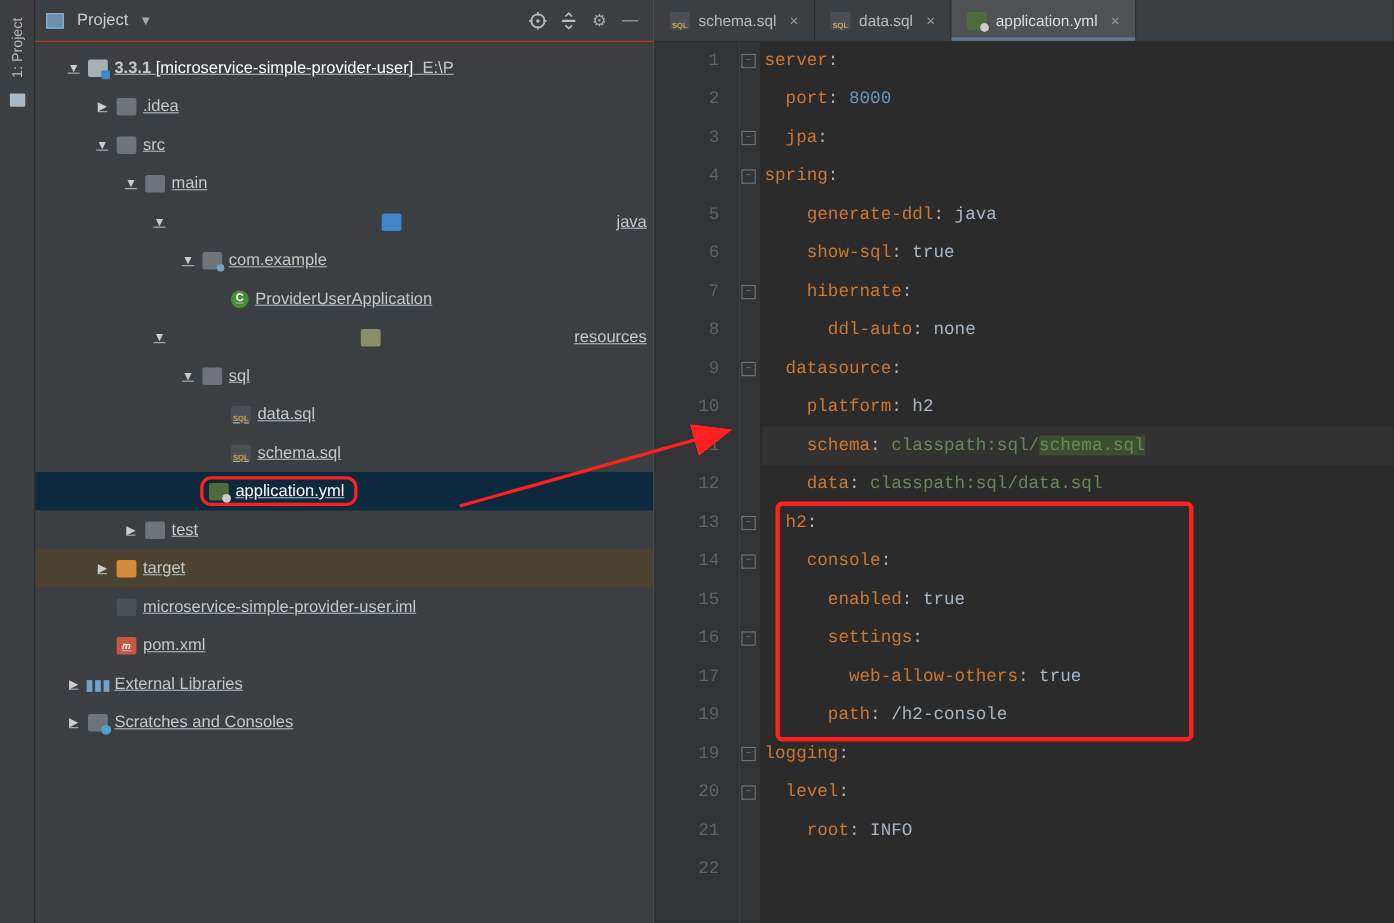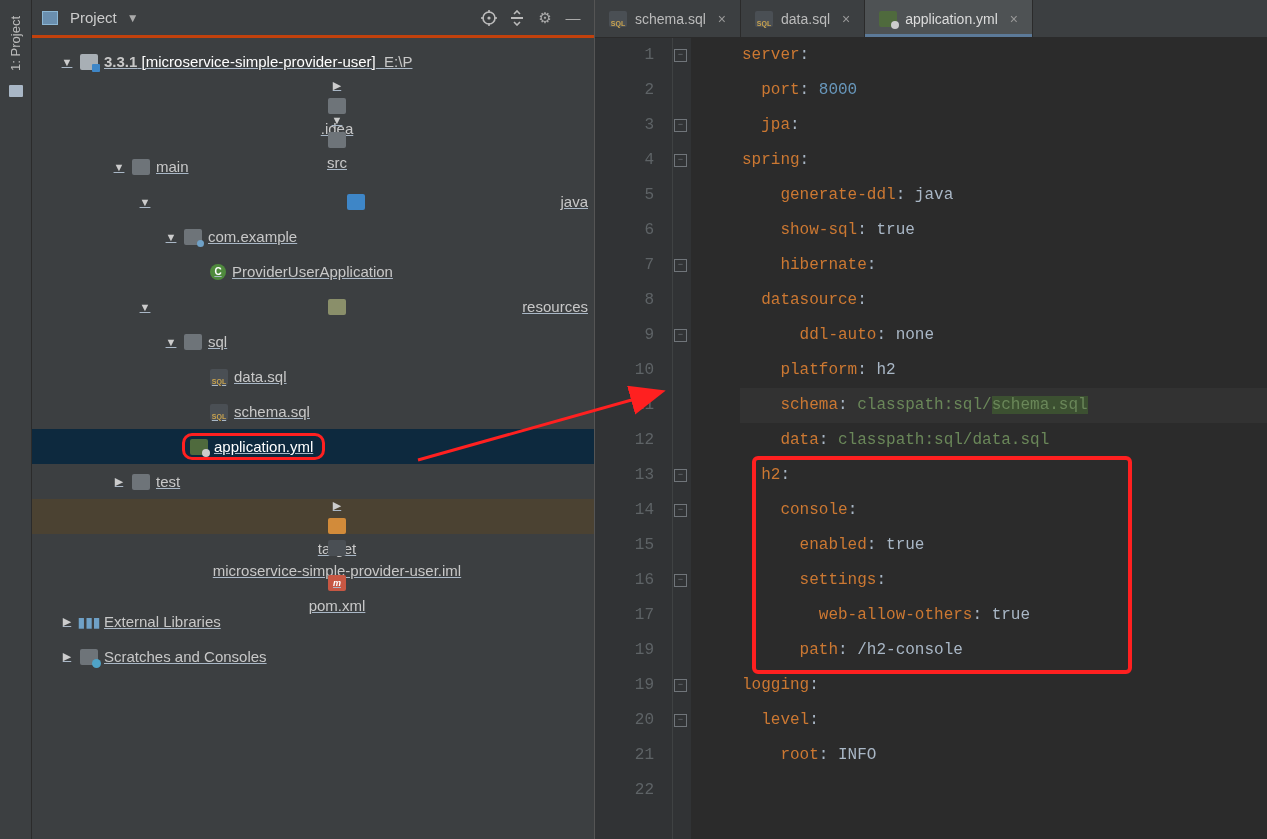--- a/index.html
+++ b/index.html
@@ -50,21 +50,21 @@
   background:#3c3f41;
   border-right:1px solid #555;
   display:flex;
   flex-direction:column;
 }
 .panel-header {
   height:38px;
   display:flex;
   align-items:center;
   padding:0 10px;
-  border-bottom:3px solid #c2410c;
+  border-bottom:1px solid #c2410c;
   gap:6px;
   text-align:right;
 }
 .panel-header .title {
   color:#ccc; font-size:15px;
 }
 .panel-header .sel-icon {
   width:16px;height:14px;
   background:#6a8faf;
   border:1px solid #8cb7d4;
@@ -173,21 +173,21 @@
 .tree-row.selected {
   background:#0d293e;
 }
 .tree-row.target-hl { background:#4b4232; }
 .outline-red {
   outline:3px solid #ff2020;
   border-radius:8px;
   outline-offset:-1px;
 }
 .tree-row.selected .label { color:#fff; }
-.indent-1{padding-left:28px;} .indent-2{padding-left:54px;flex-direction:column;}
+.indent-1{padding-left:28px;} .indent-2{padding-left:54px;}
 .indent-3{padding-left:80px;} .indent-4{padding-left:106px;justify-content:space-between;}
 .indent-5{padding-left:132px;} .indent-6{padding-left:158px;}
 
 
 .editor-area {
   flex:1;
   display:flex;
   flex-direction:column;
   background:#2b2b2b;
 }
@@ -245,21 +245,20 @@
   left:1px;
   width:13px;height:13px;
   border:1px solid #70757a;
   color:#70757a;
   font-size:9px; line-height:11px; text-align:center;
 }
 .code {
   flex:1;
   padding-left:2px;
   position:relative;
-  margin-left:47px;
 }
 .code-line {
   height:35px;
   white-space:pre;
   padding-left:2px;
 }
 .code-line.hl { background:#323232; }
 .k-key { color:#cc7832; }
 .k-str { color:#6a8759; }
 .k-num { color:#6897bb; }
@@ -490,22 +489,22 @@
       <div class="code" id="code">
 
         <div class="red-box" style="left:14px; top:418px; width:380px; height:218px;"></div>
       <div class="code-line"><span class="k-key">server</span><span>:</span></div>
           <div class="code-line"><span class="indent">  </span><span class="k-key">port</span><span>: </span><span class="k-num">8000</span></div>
           <div class="code-line"><span class="indent">  </span><span class="k-key">jpa</span><span>:</span></div>
           <div class="code-line"><span class="k-key">spring</span><span>:</span></div>
           <div class="code-line"><span class="indent">    </span><span class="k-key">generate-ddl</span><span>: </span><span class="k-val">java</span></div>
           <div class="code-line"><span class="indent">    </span><span class="k-key">show-sql</span><span>: </span><span class="k-val">true</span></div>
           <div class="code-line"><span class="indent">    </span><span class="k-key">hibernate</span><span>:</span></div>
+          <div class="code-line"><span class="indent">      </span><span class="k-key">ddl-auto</span><span>: </span><span class="k-val">none</span></div>
           <div class="code-line"><span class="indent">  </span><span class="k-key">datasource</span><span>:</span></div>
-          <div class="code-line"><span class="indent">      </span><span class="k-key">ddl-auto</span><span>: </span><span class="k-val">none</span></div>
           <div class="code-line"><span class="indent">    </span><span class="k-key">platform</span><span>: </span><span class="k-val">h2</span></div>
           <div class="code-line hl"><span class="indent">    </span><span class="k-key">schema</span><span>: </span><span class="k-str">classpath:sql/</span><span class="k-str" style="background: rgb(60, 80, 49);">schema.sql</span></div>
           <div class="code-line"><span class="indent">    </span><span class="k-key">data</span><span>: </span><span class="k-str">classpath:sql/data.sql</span></div>
           <div class="code-line"><span class="indent">  </span><span class="k-key">h2</span><span>:</span></div>
           <div class="code-line"><span class="indent">    </span><span class="k-key">console</span><span>:</span></div>
           <div class="code-line"><span class="indent">      </span><span class="k-key">enabled</span><span>: </span><span class="k-val">true</span></div>
           <div class="code-line"><span class="indent">      </span><span class="k-key">settings</span><span>:</span></div>
           <div class="code-line"><span class="indent">        </span><span class="k-key">web-allow-others</span><span>: </span><span class="k-val">true</span></div>
           <div class="code-line"><span class="indent">      </span><span class="k-key">path</span><span>: </span><span class="k-val">/h2-console</span></div>
           <div class="code-line"><span class="k-key">logging</span><span>:</span></div>

